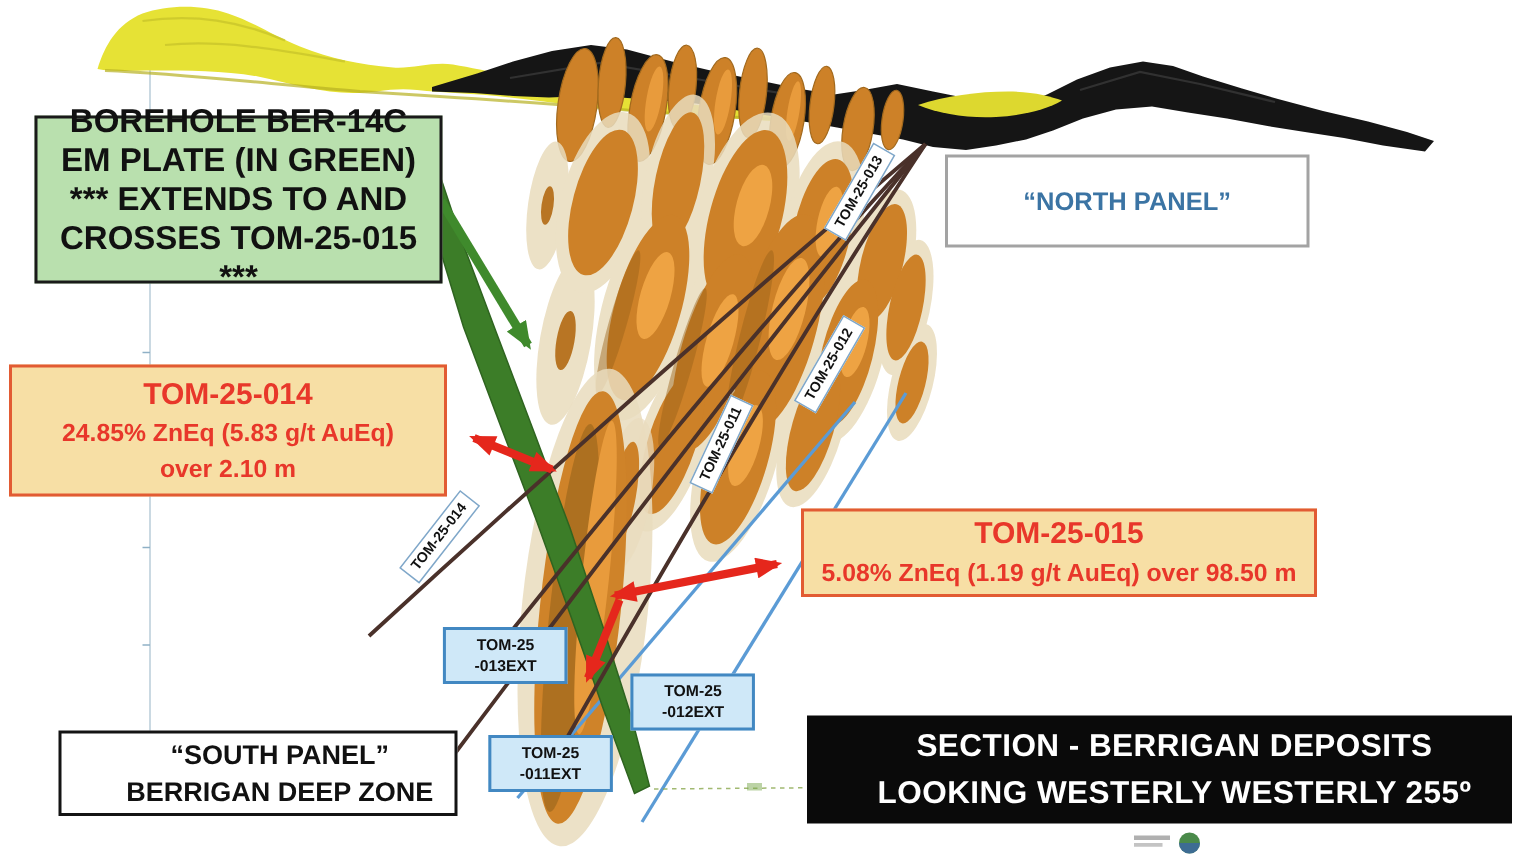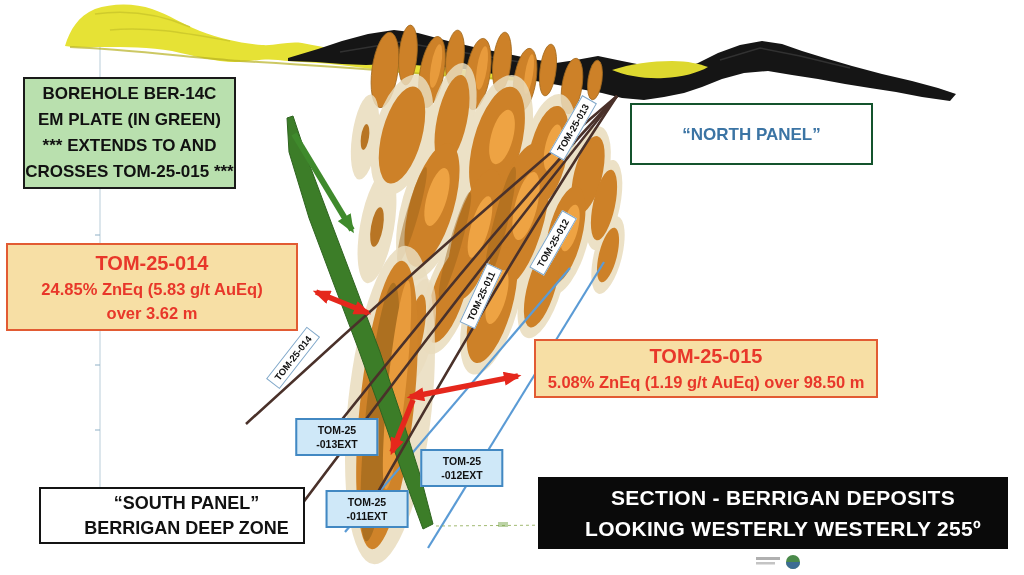--- a/index.html
+++ b/index.html
@@ -4,40 +4,40 @@
 <style>
   html,body{margin:0;padding:0;background:#ffffff;}
   .stage{
     position:relative;width:1024px;height:575px;overflow:hidden;background:#ffffff;
     font-family:"Liberation Sans", sans-serif;
   }
   .stage svg{position:absolute;left:0;top:0;}
   .lbl{position:absolute;box-sizing:border-box;text-align:center;}
   
   .note-green{
-    left:23px;top:77px;width:213px;height:112px;
+    left:23px;top:77px;width:272px;height:112px;
     background:#b9e0ae;border:2px solid #1a1a1a;color:#111;
-    font-size:17px;font-weight:700;line-height:26px;
+    font-size:22px;font-weight:700;line-height:26px;
     display:flex;flex-direction:column;justify-content:center;
   }
   
   .hl-box{
     background:#f7dfa5;border:2px solid #e25b33;color:#e8372a;
     display:flex;flex-direction:column;justify-content:center;
   }
   .hl-014{left:6px;top:243px;width:292px;height:88px;}
   .hl-015{left:534px;top:339px;width:344px;height:59px;}
   .hl-title{font-size:20px;font-weight:800;line-height:27px;}
   .hl-line{font-size:16.5px;font-weight:700;line-height:24px;}
   
   .panel{
     background:#ffffff;display:flex;flex-direction:column;justify-content:center;
     font-weight:800;
   }
-  .north{left:630px;top:103px;width:243px;height:62px;border:2px solid #14532d;color:#3b74a4;font-size:17px;line-height:25px;align-items:center;}
+  .north{left:630px;top:103px;width:243px;height:62px;border:2px solid #a3a3a3;color:#3b74a4;font-size:17px;line-height:25px;align-items:center;}
   .south{left:39px;top:487px;width:266px;height:57px;border:2px solid #141414;color:#111;font-size:18px;line-height:25px;padding-left:29px;}
   .section-cap{
     left:538px;top:477px;width:470px;height:72px;background:#0a0a0a;color:#ffffff;
     font-size:21px;font-weight:800;line-height:31px;letter-spacing:.3px;
     display:flex;flex-direction:column;justify-content:center;padding-left:20px;
   }
   
   .trace{
     background:#ffffff;border:1.5px solid #7fa7c9;color:#111;
     font-size:9.5px;font-weight:700;padding:2px 5px;white-space:nowrap;
@@ -215,21 +215,21 @@
   <div class="lbl note-green">
     <div>BOREHOLE BER-14C</div>
     <div>EM PLATE (IN GREEN)</div>
     <div>*** EXTENDS TO AND</div>
     <div>CROSSES TOM-25-015 ***</div>
   </div>
 
   <div class="lbl hl-box hl-014">
     <div class="hl-title">TOM-25-014</div>
     <div class="hl-line">24.85% ZnEq (5.83 g/t AuEq)</div>
-    <div class="hl-line">over 3.62 m</div>
+    <div class="hl-line">over 2.10 m</div>
   </div>
 
   <div class="lbl hl-box hl-015">
     <div class="hl-title">TOM-25-015</div>
     <div class="hl-line">5.08% ZnEq (1.19 g/t AuEq) over 98.50 m</div>
   </div>
 
   <div class="lbl panel north">
     <div>“NORTH PANEL”</div>
   </div>

